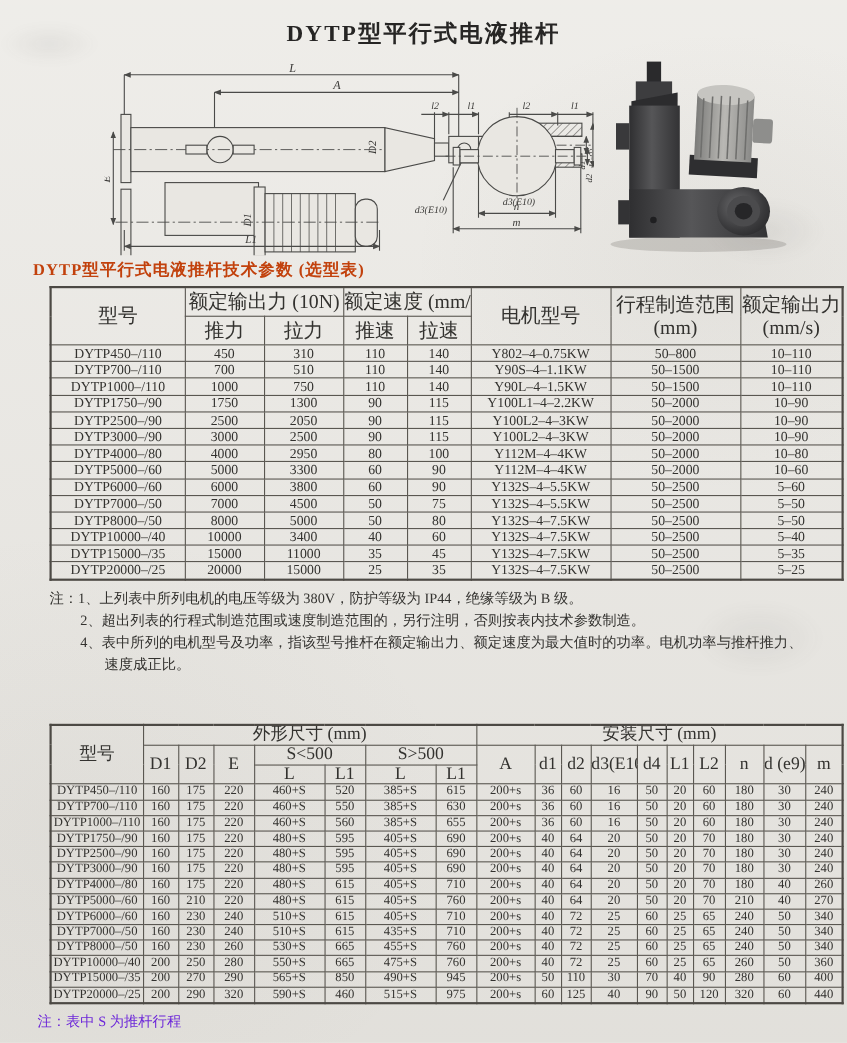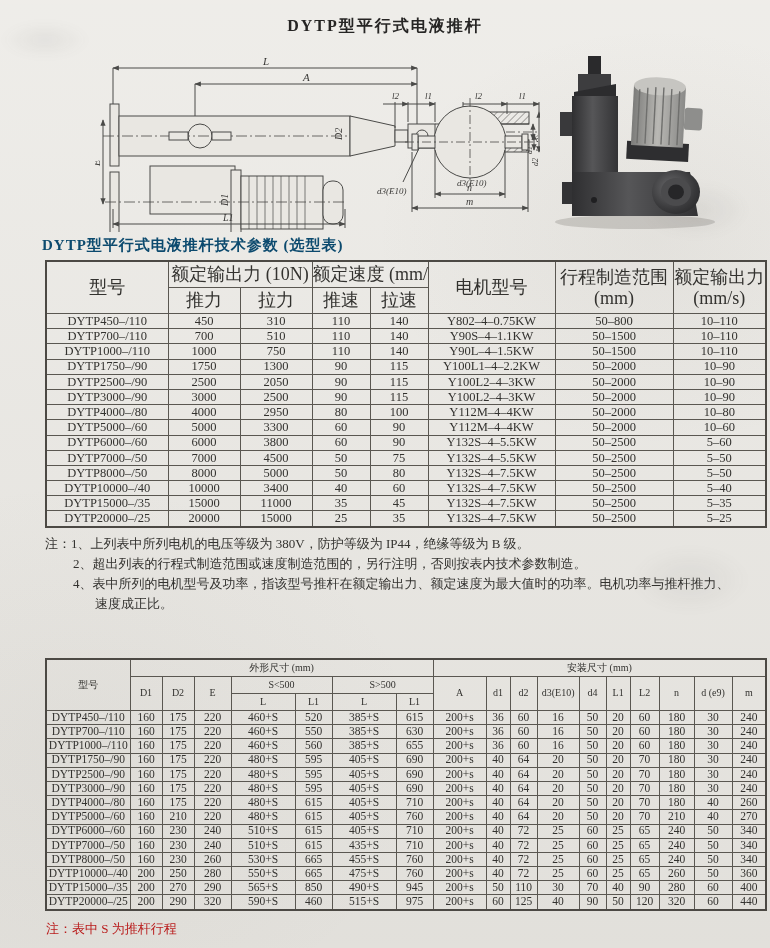--- a/index.html
+++ b/index.html
@@ -17,51 +17,51 @@
       radial-gradient(ellipse 500px 400px at 10% 80%, rgba(120,115,105,0.05), transparent 70%),
       linear-gradient(180deg, rgba(255,255,255,0.25), rgba(0,0,0,0.03));
   }
   .smudge{position:absolute;pointer-events:none;filter:blur(3px);}
   .smudge.s1{left:640px;top:180px;width:110px;height:60px;background:radial-gradient(rgba(60,60,60,0.07),transparent 70%);}
   .smudge.s2{left:630px;top:545px;width:120px;height:70px;background:radial-gradient(rgba(60,60,60,0.06),transparent 70%);}
   .smudge.s3{left:0px;top:20px;width:90px;height:40px;background:radial-gradient(rgba(60,60,60,0.06),transparent 70%);}
 
   h1.title{
     position:absolute;top:16px;left:0;width:770px;margin:0;
-    text-align:center;font-size:16px;font-weight:bold;letter-spacing:2px;color:#262524;
+    text-align:center;font-size:21px;font-weight:bold;letter-spacing:2px;color:#262524;
   }
   .figure-row{position:absolute;left:95px;top:54px;width:650px;height:178px;}
   svg text{font-family:"Liberation Serif","DejaVu Serif",serif;}
 
-  h2.sec{position:absolute;left:42px;margin:0;font-size:15px;font-weight:bold;color:#0c4a6e;letter-spacing:1px;}
+  h2.sec{position:absolute;left:30px;margin:0;font-size:15px;font-weight:bold;color:#c2410c;letter-spacing:1px;}
   #sec1{top:236px;}
   #sec2{top:632px;}
 
   table{
     position:absolute;left:45px;width:720px;
     border-collapse:collapse;table-layout:fixed;
     border:2px solid #4c4944;
   }
   th,td{
     border:1px solid #5a5751;text-align:center;vertical-align:middle;
     padding:0;font-weight:normal;white-space:nowrap;overflow:hidden;color:#33322f;
   }
   #t1{top:260px;}
   #t1 th{font-size:18px;height:25px;line-height:1.15;}
   #t1 td{font-size:12.5px;height:14.2px;line-height:1;}
   #t2{top:658px;}
-  #t2 th{font-size:10px;height:16px;line-height:1.05;}
+  #t2 th{font-size:16px;height:16px;line-height:1.05;}
   #t2 td{font-size:11.5px;height:13.2px;line-height:1;}
   .two-line span{display:block;}
 
   .notes{position:absolute;left:45px;top:534px;width:690px;font-size:13px;line-height:20px;color:#33322f;}
   .note-first{display:flex;}
   .note-first .note-label{flex:0 0 auto;}
   .note-rest{margin-left:28px;padding-left:22px;text-indent:-22px;}
-  .footnote{position:absolute;left:46px;top:920px;font-size:13px;color:#b91c1c;}
+  .footnote{position:absolute;left:34px;top:920px;font-size:13px;color:#6d28d9;}
 </style>
 </head>
 <body>
 
 <div class="page">
   <div class="smudge s1"></div>
   <div class="smudge s2"></div>
   <div class="smudge s3"></div>
 
   <h1 class="title">DYTP型平行式电液推杆</h1>

